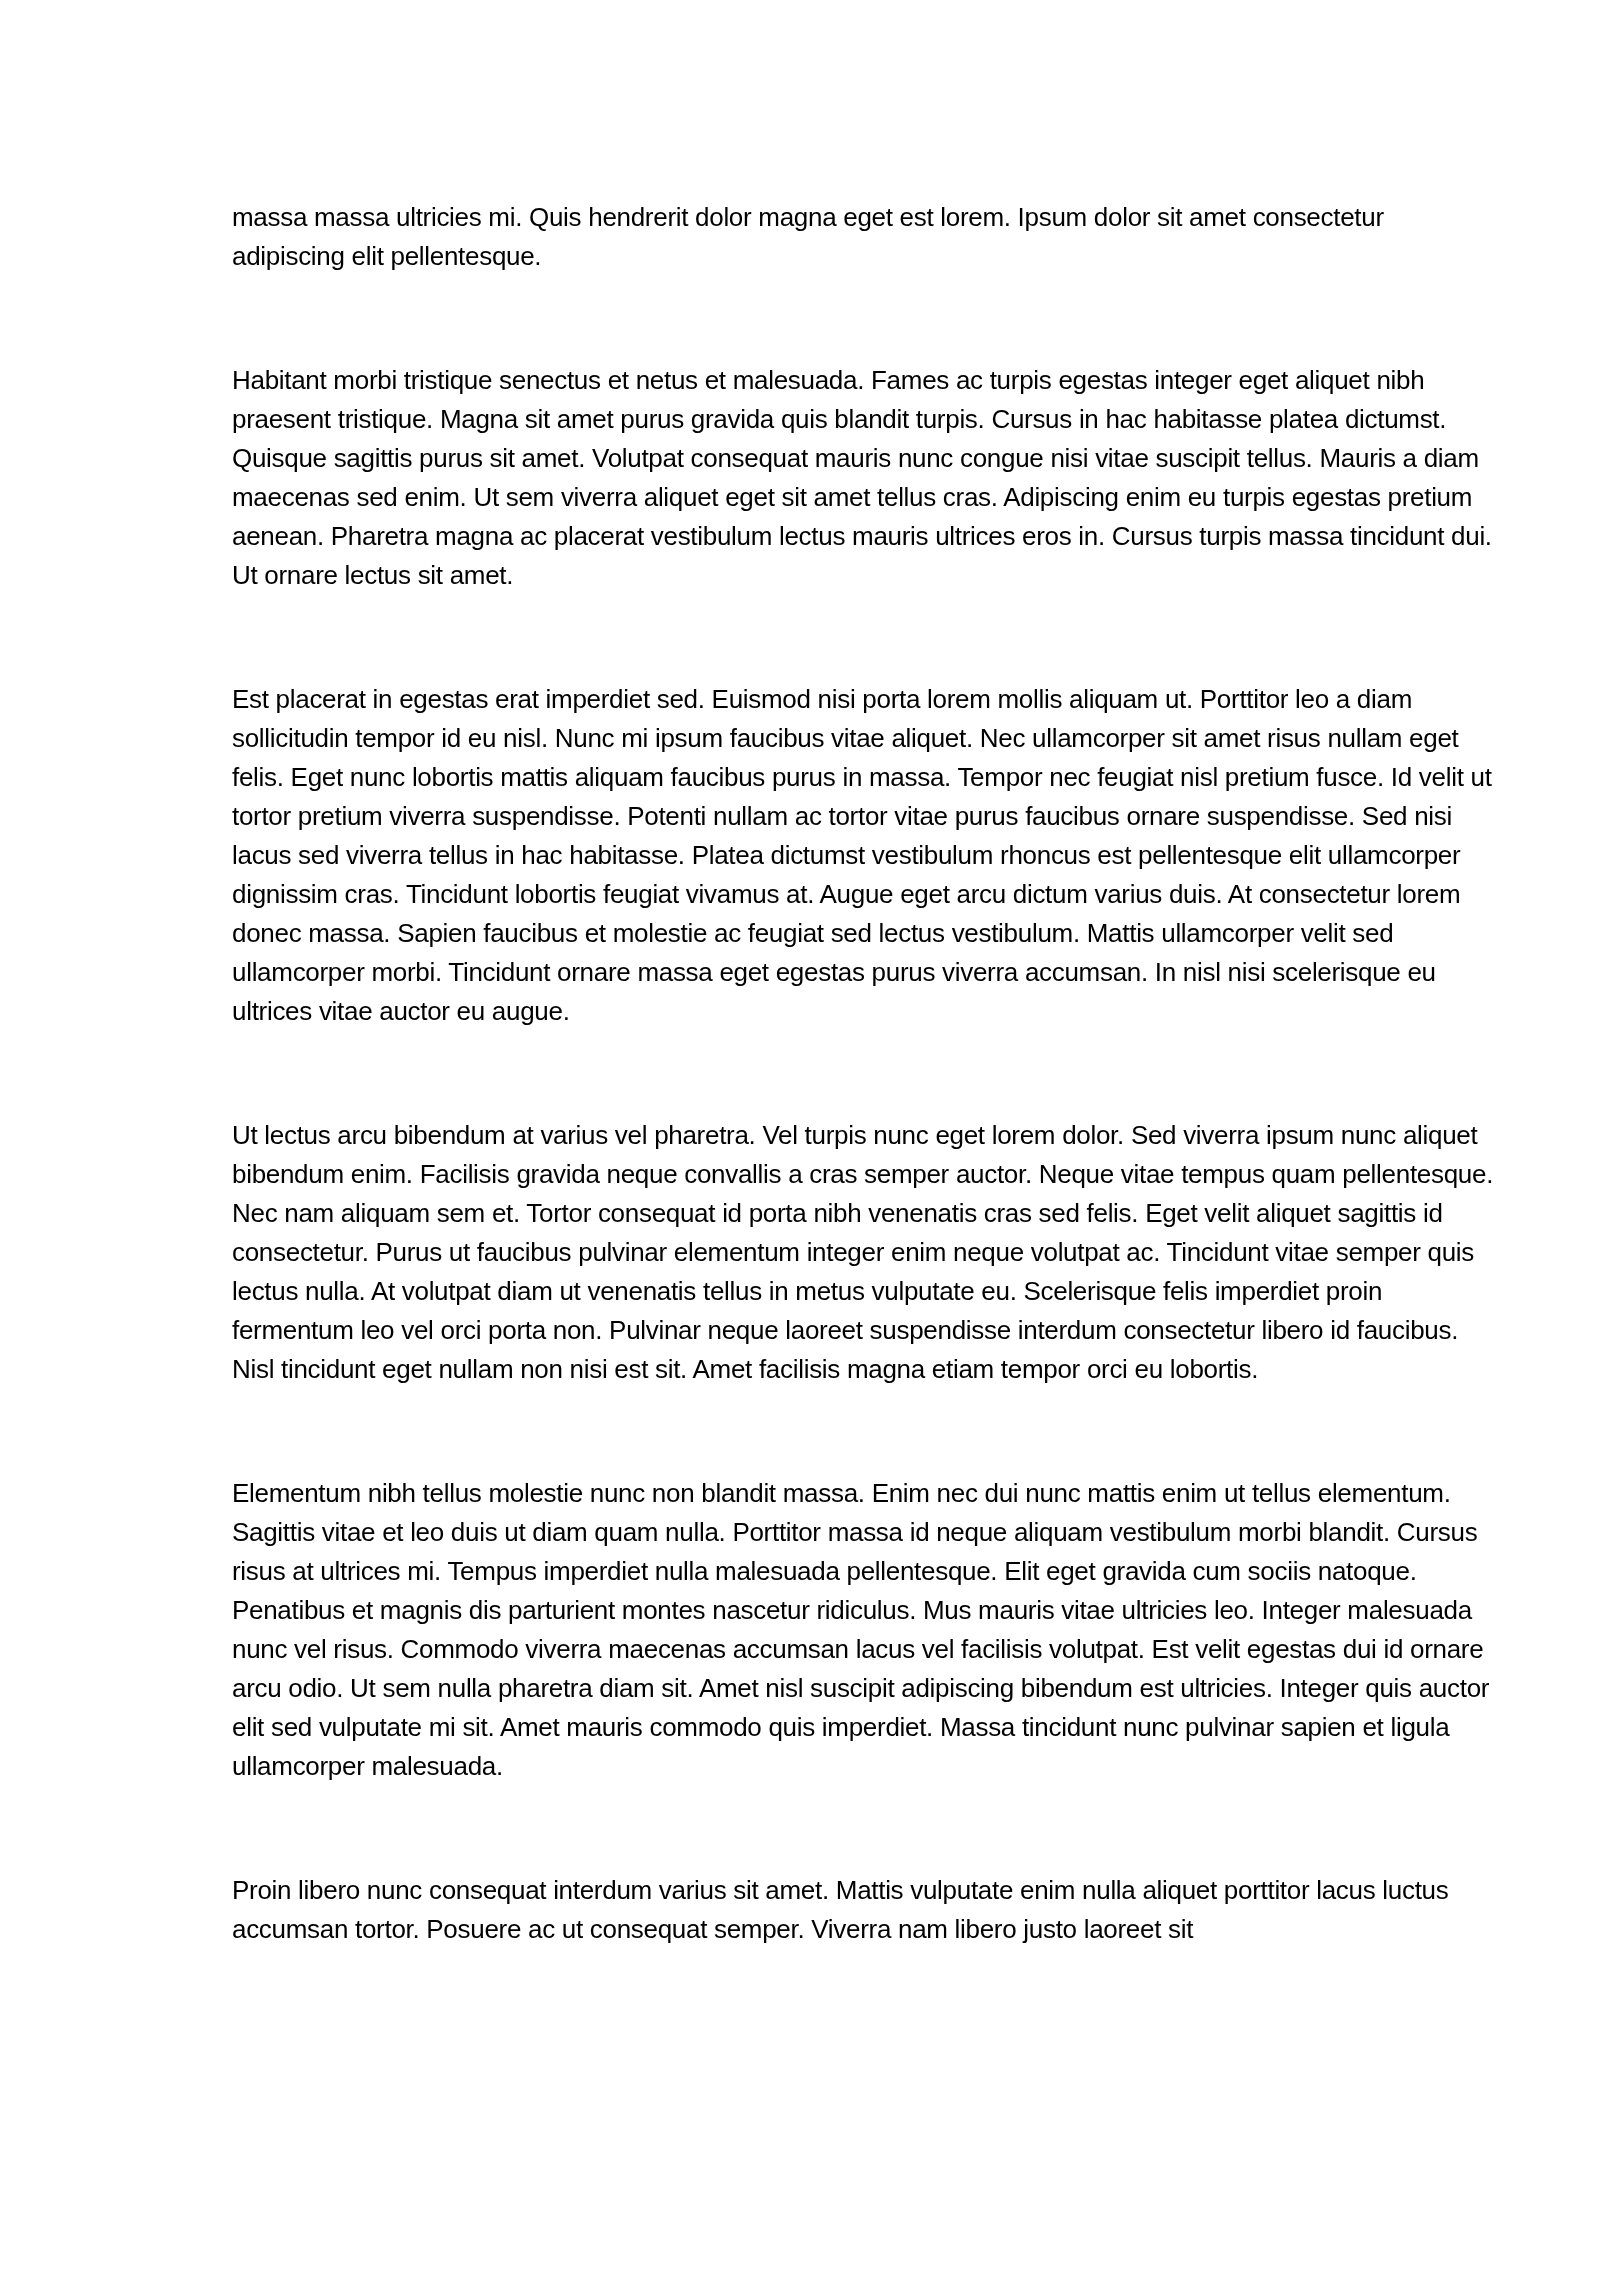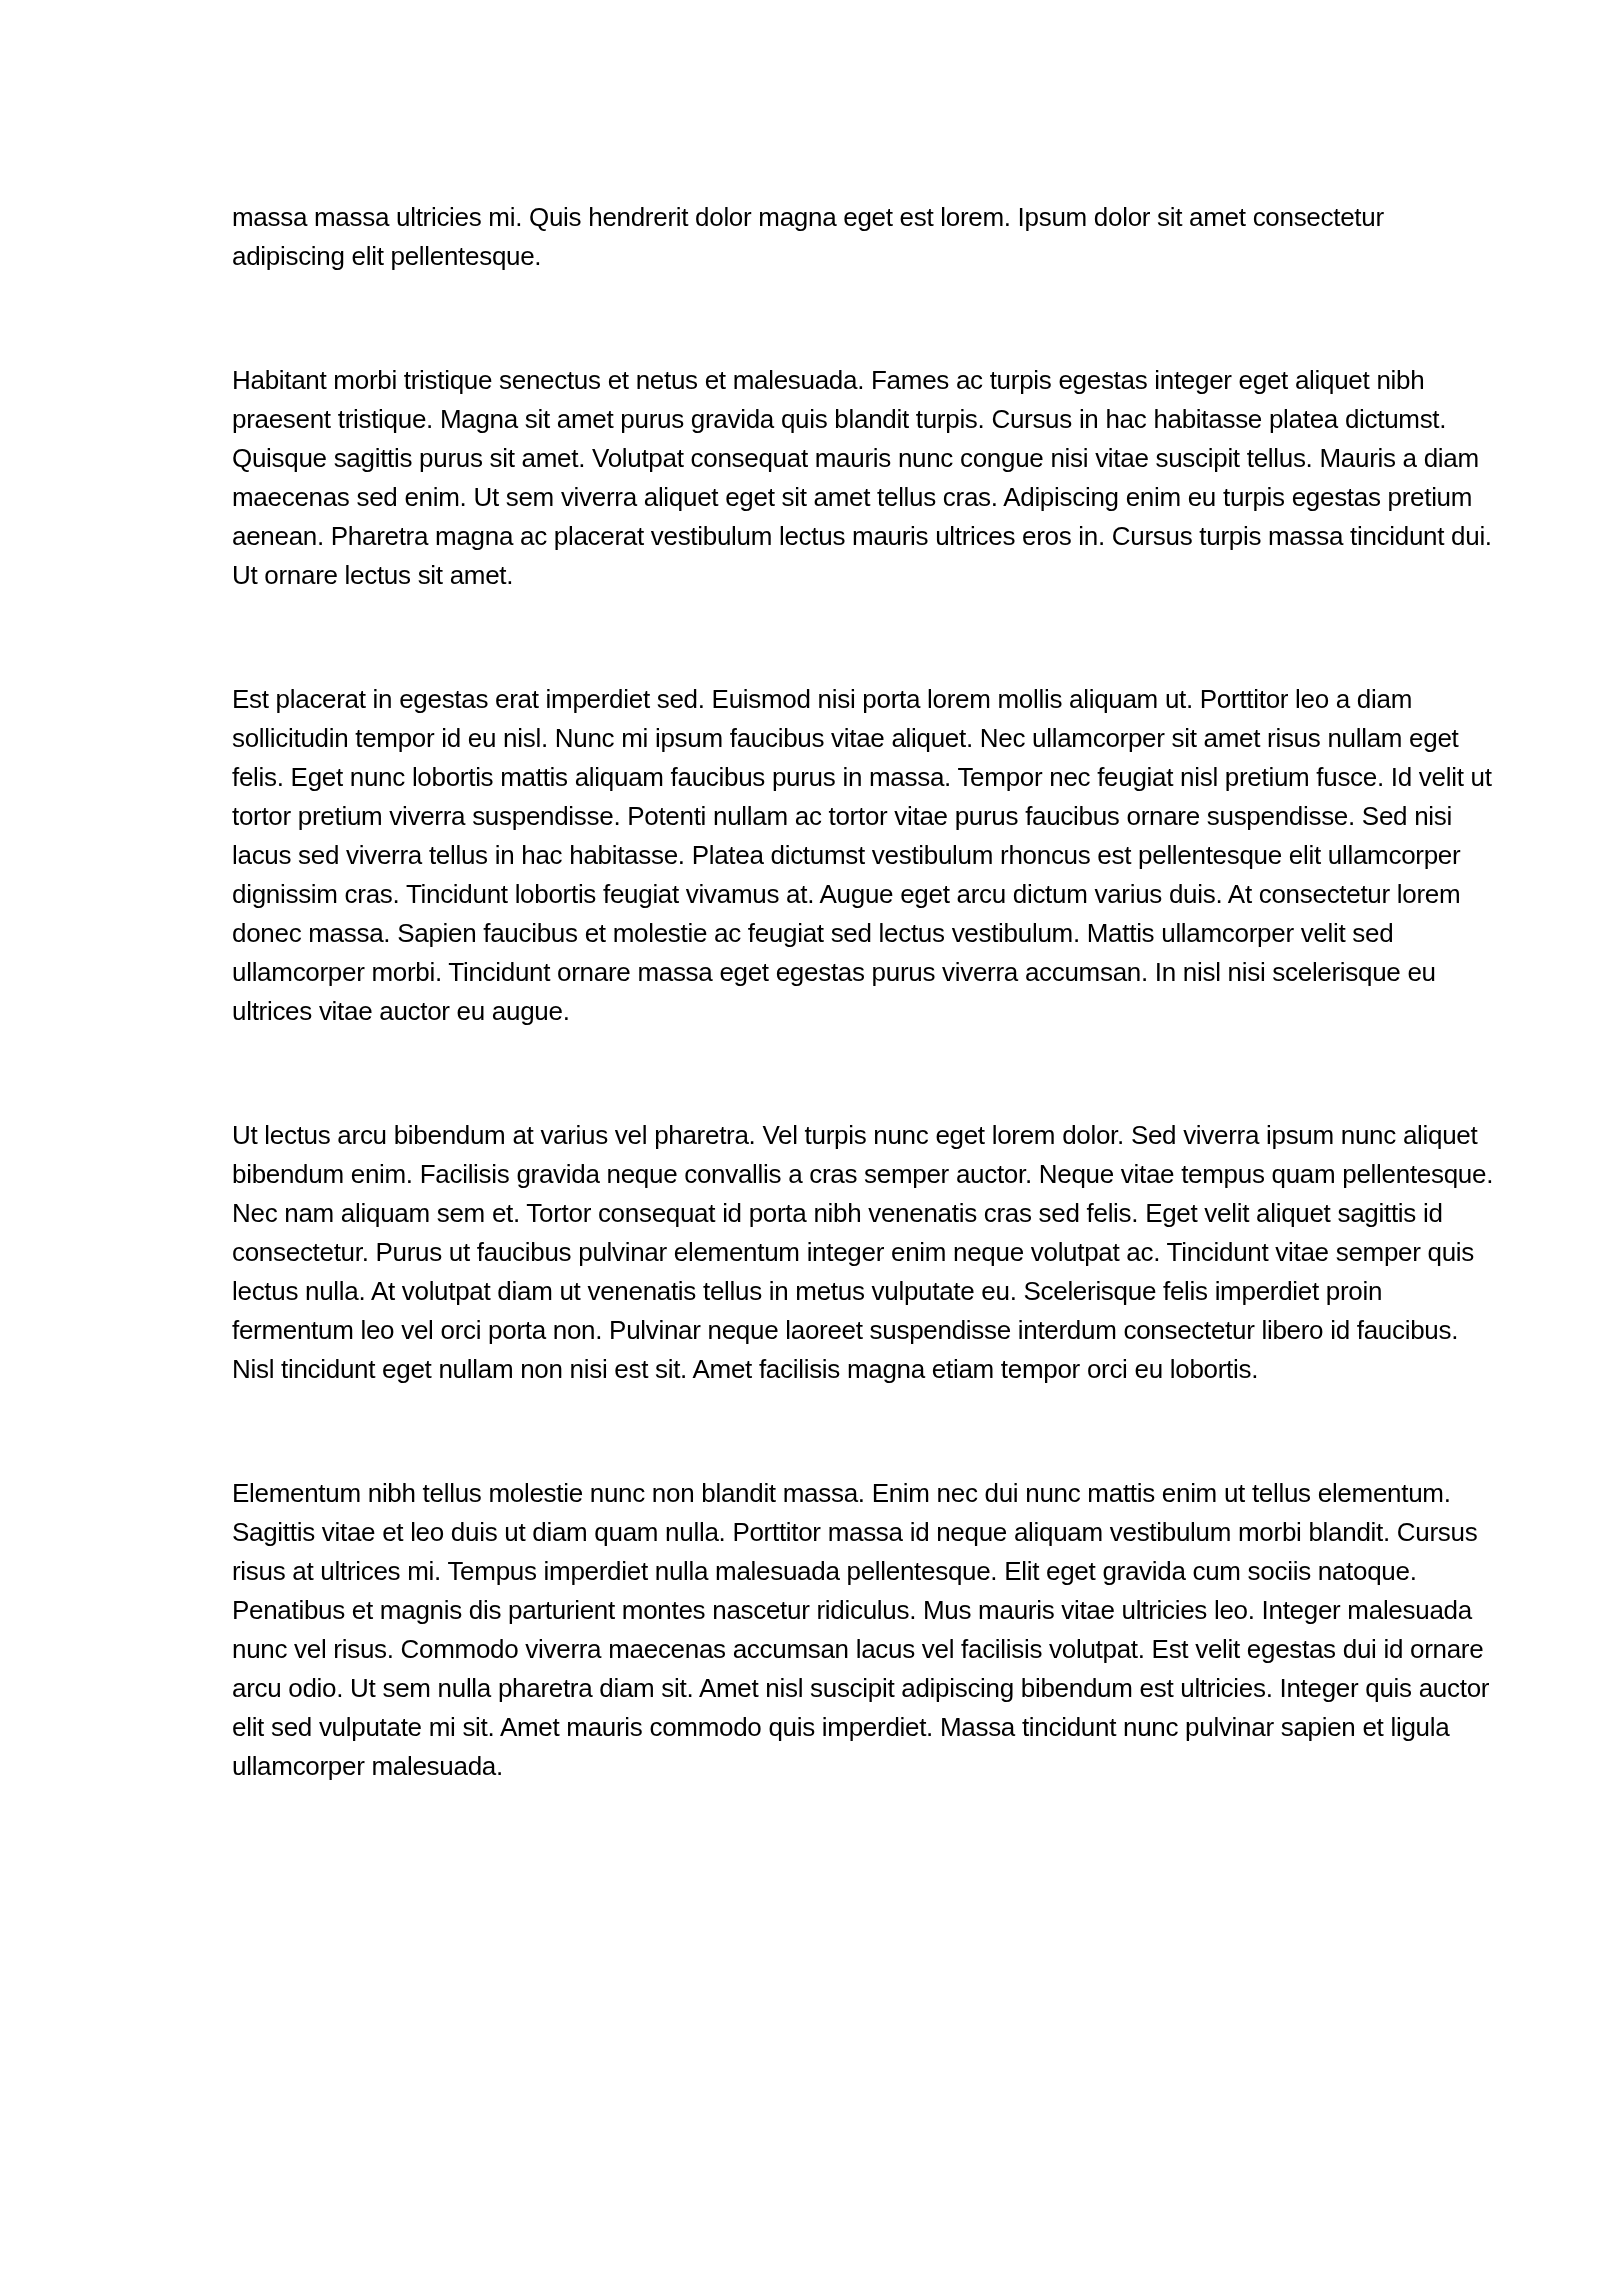--- a/index.html
+++ b/index.html
@@ -39,15 +39,16 @@
 </head>
 <body>
 
 <div class="page">
   <div class="content">
     <p>massa massa ultricies mi. Quis hendrerit dolor magna eget est lorem. Ipsum dolor sit amet consectetur adipiscing elit pellentesque.</p>
     <p>Habitant morbi tristique senectus et netus et malesuada. Fames ac turpis egestas integer eget aliquet nibh praesent tristique. Magna sit amet purus gravida quis blandit turpis. Cursus in hac habitasse platea dictumst. Quisque sagittis purus sit amet. Volutpat consequat mauris nunc congue nisi vitae suscipit tellus. Mauris a diam maecenas sed enim. Ut sem viverra aliquet eget sit amet tellus cras. Adipiscing enim eu turpis egestas pretium aenean. Pharetra magna ac placerat vestibulum lectus mauris ultrices eros in. Cursus turpis massa tincidunt dui. Ut ornare lectus sit amet.</p>
     <p>Est placerat in egestas erat imperdiet sed. Euismod nisi porta lorem mollis aliquam ut. Porttitor leo a diam sollicitudin tempor id eu nisl. Nunc mi ipsum faucibus vitae aliquet. Nec ullamcorper sit amet risus nullam eget felis. Eget nunc lobortis mattis aliquam faucibus purus in massa. Tempor nec feugiat nisl pretium fusce. Id velit ut tortor pretium viverra suspendisse. Potenti nullam ac tortor vitae purus faucibus ornare suspendisse. Sed nisi lacus sed viverra tellus in hac habitasse. Platea dictumst vestibulum rhoncus est pellentesque elit ullamcorper dignissim cras. Tincidunt lobortis feugiat vivamus at. Augue eget arcu dictum varius duis. At consectetur lorem donec massa. Sapien faucibus et molestie ac feugiat sed lectus vestibulum. Mattis ullamcorper velit sed ullamcorper morbi. Tincidunt ornare massa eget egestas purus viverra accumsan. In nisl nisi scelerisque eu ultrices vitae auctor eu augue.</p>
     <p>Ut lectus arcu bibendum at varius vel pharetra. Vel turpis nunc eget lorem dolor. Sed viverra ipsum nunc aliquet bibendum enim. Facilisis gravida neque convallis a cras semper auctor. Neque vitae tempus quam pellentesque. Nec nam aliquam sem et. Tortor consequat id porta nibh venenatis cras sed felis. Eget velit aliquet sagittis id consectetur. Purus ut faucibus pulvinar elementum integer enim neque volutpat ac. Tincidunt vitae semper quis lectus nulla. At volutpat diam ut venenatis tellus in metus vulputate eu. Scelerisque felis imperdiet proin fermentum leo vel orci porta non. Pulvinar neque laoreet suspendisse interdum consectetur libero id faucibus. Nisl tincidunt eget nullam non nisi est sit. Amet facilisis magna etiam tempor orci eu lobortis.</p>
     <p>Elementum nibh tellus molestie nunc non blandit massa. Enim nec dui nunc mattis enim ut tellus elementum. Sagittis vitae et leo duis ut diam quam nulla. Porttitor massa id neque aliquam vestibulum morbi blandit. Cursus risus at ultrices mi. Tempus imperdiet nulla malesuada pellentesque. Elit eget gravida cum sociis natoque. Penatibus et magnis dis parturient montes nascetur ridiculus. Mus mauris vitae ultricies leo. Integer malesuada nunc vel risus. Commodo viverra maecenas accumsan lacus vel facilisis volutpat. Est velit egestas dui id ornare arcu odio. Ut sem nulla pharetra diam sit. Amet nisl suscipit adipiscing bibendum est ultricies. Integer quis auctor elit sed vulputate mi sit. Amet mauris commodo quis imperdiet. Massa tincidunt nunc pulvinar sapien et ligula ullamcorper malesuada.</p>
+    <p>Proin libero nunc consequat interdum varius sit amet. Mattis vulputate enim nulla aliquet porttitor lacus luctus accumsan tortor. Posuere ac ut consequat semper. Viverra nam libero justo laoreet sit</p>
   </div>
 </div>
 
 
 </body></html>

